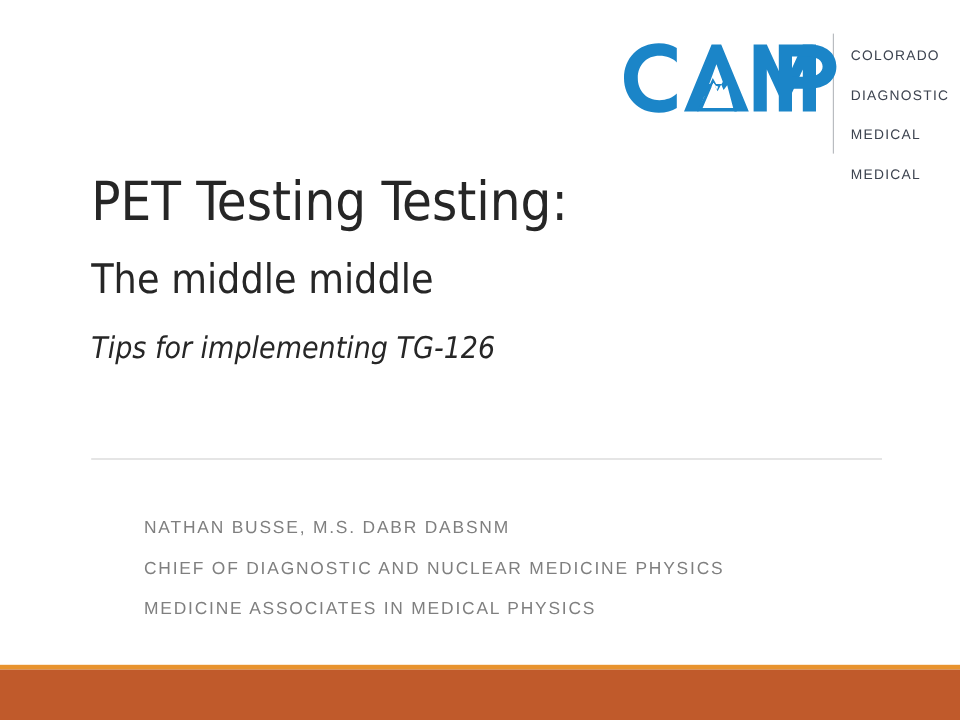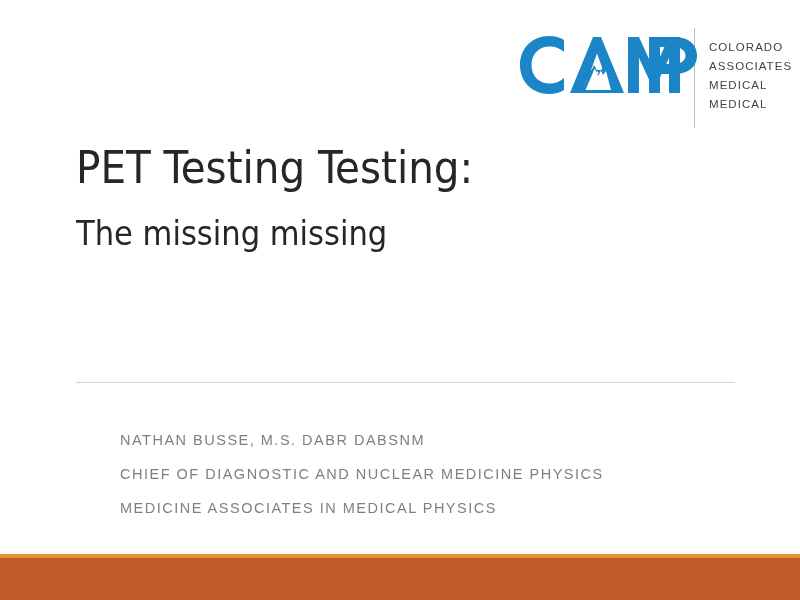--- a/index.html
+++ b/index.html
@@ -53,21 +53,21 @@
     margin-left: 8px;
     margin-top: 2px;
     background: #b9bcc0;
   }
   #logo-tagline {
     flex: 0 0 auto;
     margin-left: 14px;
     margin-top: 14px;
     display: flex;
     flex-direction: column;
-    gap: 4px;
+    gap: 18px;
   }
   #logo-tagline .tag-line {
     font-family: "Liberation Sans", sans-serif;
     font-size: 11.5px;
     line-height: 15px;
     letter-spacing: 1.05px;
     color: #3d4450;
     white-space: nowrap;
   }
 
@@ -186,29 +186,30 @@
       </svg>
       <svg style="position:absolute;left:128px;top:8px;width:60px;height:62px" viewBox="0 0 120 124" aria-hidden="true">
         <path d="M6 118 L28 118 L28 80 L56 80 C84 80 102 66 102 43 C102 20 84 6 56 6 L6 6 Z M28 26 L54 26 C70 26 79 33 79 43 C79 53 70 60 54 60 L28 60 Z" fill="#1b85c8"></path>
       </svg>
     </div>
 
     <div id="logo-divider"></div>
 
     <div id="logo-tagline">
       <div class="tag-line">COLORADO</div>
-      <div class="tag-line">ASSOCIATES</div>
+      <div class="tag-line">DIAGNOSTIC</div>
       <div class="tag-line">MEDICAL</div>
       <div class="tag-line">MEDICAL</div>
     </div>
   </div>
 
   <div id="title-block">
     <div id="title-main">PET Testing Testing:</div>
-    <div id="title-sub">The missing missing</div>
+    <div id="title-sub">The middle middle</div>
+    <div id="title-tagline">Tips for implementing TG-126</div>
   </div>
 
   <div id="divider-rule"></div>
 
   <div id="author-block">
     <div class="author-line">NATHAN BUSSE, M.S. DABR DABSNM</div>
     <div class="author-line">CHIEF OF DIAGNOSTIC AND NUCLEAR MEDICINE PHYSICS</div>
     <div class="author-line">MEDICINE ASSOCIATES IN MEDICAL PHYSICS</div>
   </div>
 

